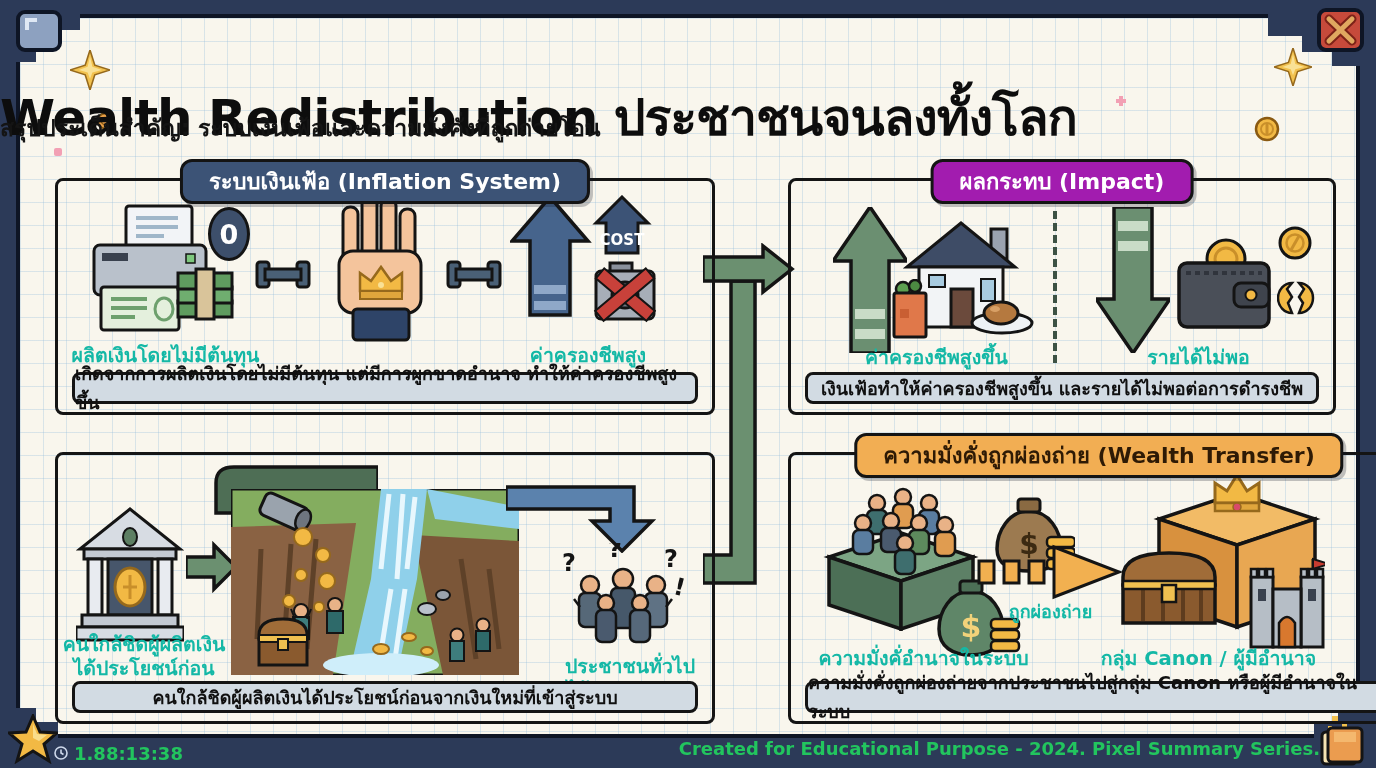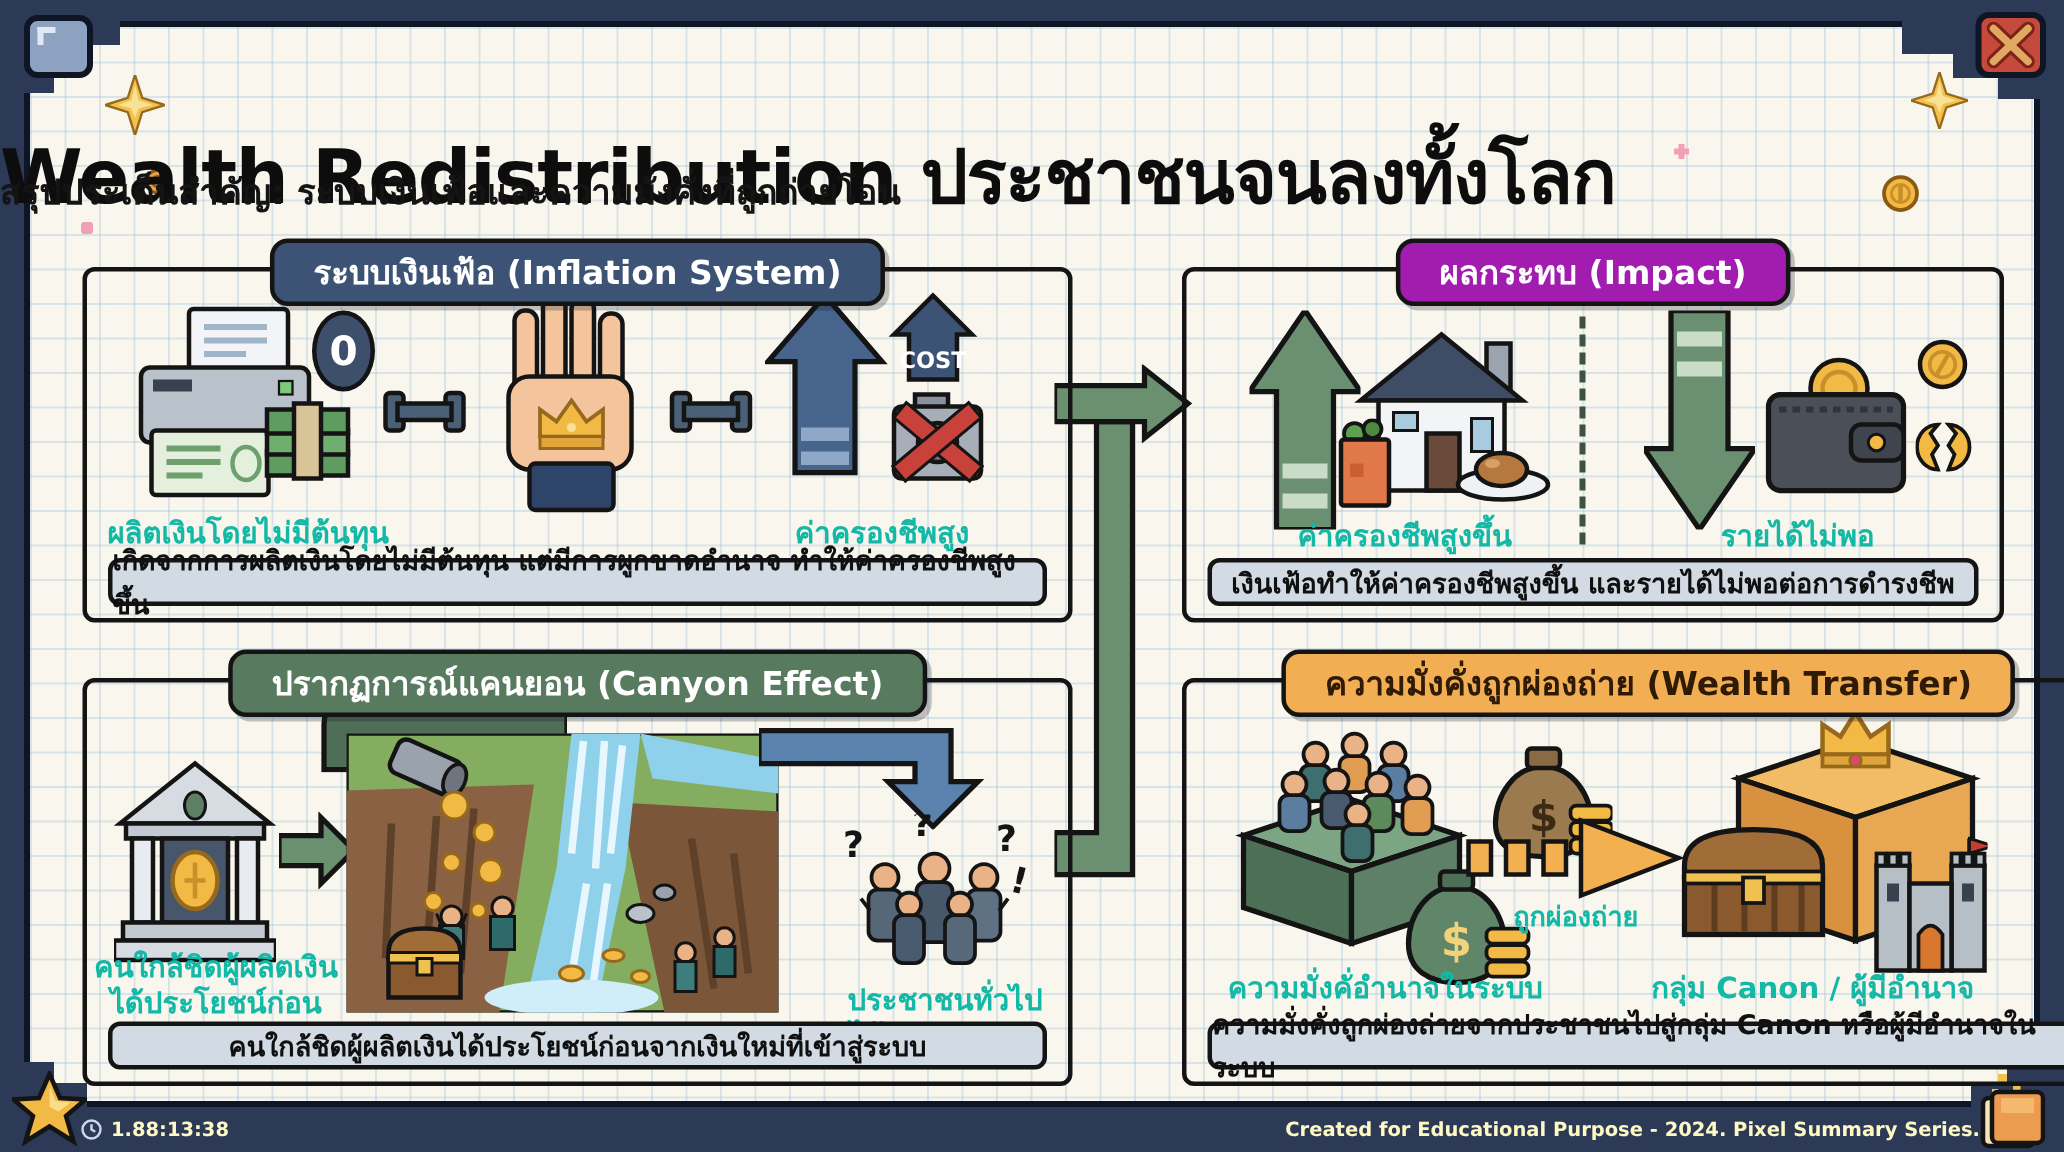--- a/index.html
+++ b/index.html
@@ -18,22 +18,22 @@
             font-weight:bold;color:#141414}
   .panel{position:absolute;border:3.5px solid #141414;border-radius:8px;box-sizing:border-box}
   .badge{position:absolute;top:-22px;left:50%;transform:translateX(-50%);white-space:nowrap;
          border:3px solid #141414;border-radius:12px;padding:2px 26px;font-size:22px;
          font-weight:bold;color:#fff;box-shadow:3px 3px 0 rgba(20,25,40,.25);z-index:5}
   .caption{position:absolute;left:14px;right:14px;bottom:8px;height:32px;background:#d2dbe3;
            border:3px solid #141414;border-radius:8px;display:flex;align-items:center;
            justify-content:center;font-size:18px;font-weight:bold;color:#101010;box-sizing:border-box}
   .lbl{position:absolute;text-align:center;font-size:19.5px;font-weight:bold;color:#14b8a6;line-height:1.25}
   .divider{position:absolute;border-left:4px dashed #3d5244}
-  .footer{position:absolute;left:0;right:0;bottom:0;height:30px;display:flex;align-items:center;
-          justify-content:space-between;padding:0 56px 0 54px;color:#fef9c3;font-size:13px;font-weight:bold}
+  .footer{position:absolute;left:0;right:0;bottom:0;height:30px;display:flex;
+          justify-content:space-between;padding:0 56px 0 54px;color:#22c55e;font-size:18px;font-weight:bold}
   .footer .left{display:flex;align-items:center;gap:6px}
   .corner-btn{position:absolute;border:4px solid #0e1525;border-radius:9px;box-sizing:border-box}
   svg{display:block}
 </style>
 </head>
 <body>
 
 <div class="paper">
   <div class="step" style="left:-4px;top:-4px;width:64px;height:16px"></div>
   <div class="step" style="left:-4px;top:12px;width:40px;height:16px"></div>
@@ -235,21 +235,20 @@
     <path d="M15,2 A14,15 0 0 0 15,32 L11,22 L15,16 L10,8 Z" fill="#f2b944" stroke="#141414" stroke-width="2.5"></path>
     <path d="M22,2 A14,15 0 0 1 22,32 L26,22 L22,16 L27,8 Z" fill="#f2b944" stroke="#141414" stroke-width="2.5"></path>
   </svg>
 
   <div class="lbl" style="left:28px;top:165px;width:235px">ค่าครองชีพสูงขึ้น</div>
   <div class="lbl" style="left:300px;top:165px;width:215px">รายได้ไม่พอ</div>
   <div class="caption">เงินเฟ้อทำให้ค่าครองชีพสูงขึ้น และรายได้ไม่พอต่อการดำรงชีพ</div>
 </div>
 
 <div class="panel" style="left:55px;top:452px;width:660px;height:272px;z-index:2">
-  <div class="badge" style="background:#587a5e">ปรากฏการณ์แคนยอน (Canyon Effect)</div>
 
   <svg class="abs" style="left:148px;top:2px" width="172" height="58" viewBox="0 0 172 58">
     <path d="M10,56 L10,26 Q10,10 28,10 L172,10 L172,40 L42,40 L42,56 Z" fill="#4e6e55" stroke="#141414" stroke-width="3.5"></path>
   </svg>
 
   <svg class="abs" style="left:18px;top:50px" width="108" height="138" viewBox="0 0 108 138">
     <polygon points="54,4 4,44 104,44" fill="#d7dce3" stroke="#141414" stroke-width="3"></polygon>
     <ellipse cx="54" cy="32" rx="7" ry="9" fill="#5d7f63" stroke="#141414" stroke-width="2"></ellipse>
     <rect x="8" y="44" width="92" height="10" fill="#c3c9d2" stroke="#141414" stroke-width="3"></rect>
     <rect x="12" y="54" width="14" height="56" fill="#e8ebf0" stroke="#141414" stroke-width="3"></rect>

